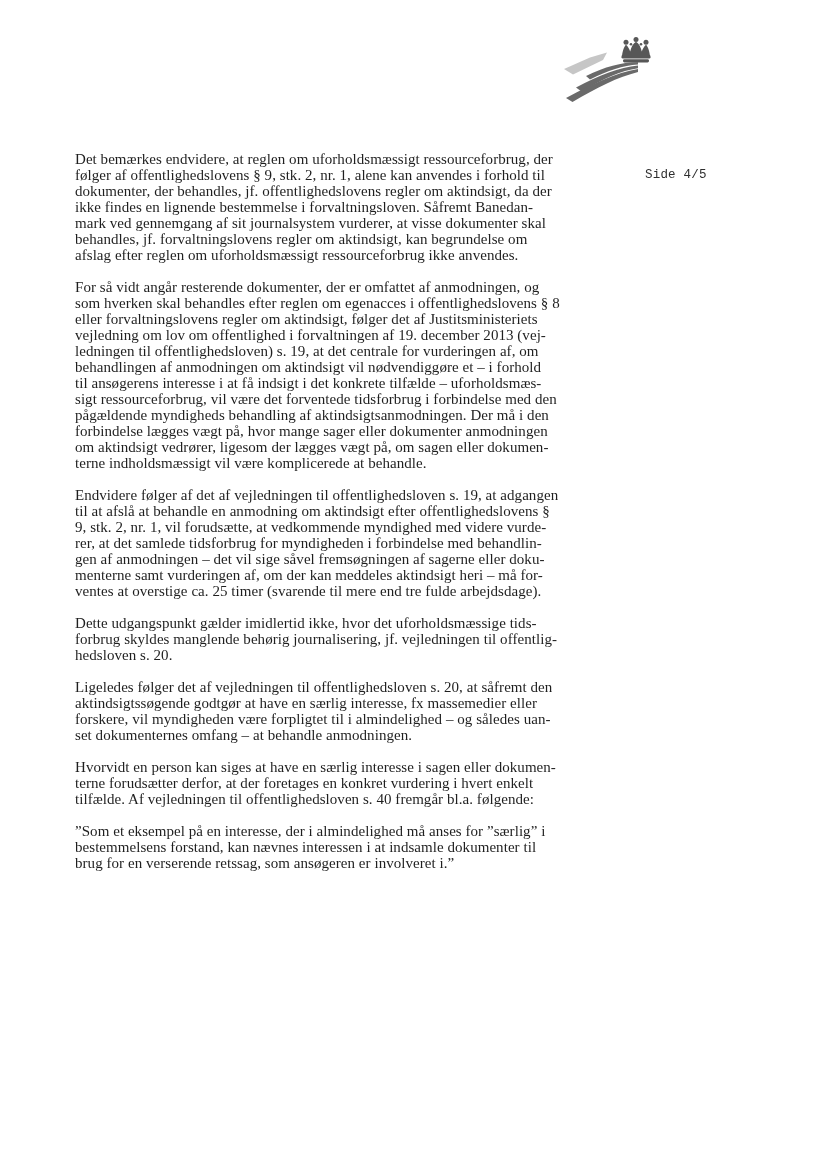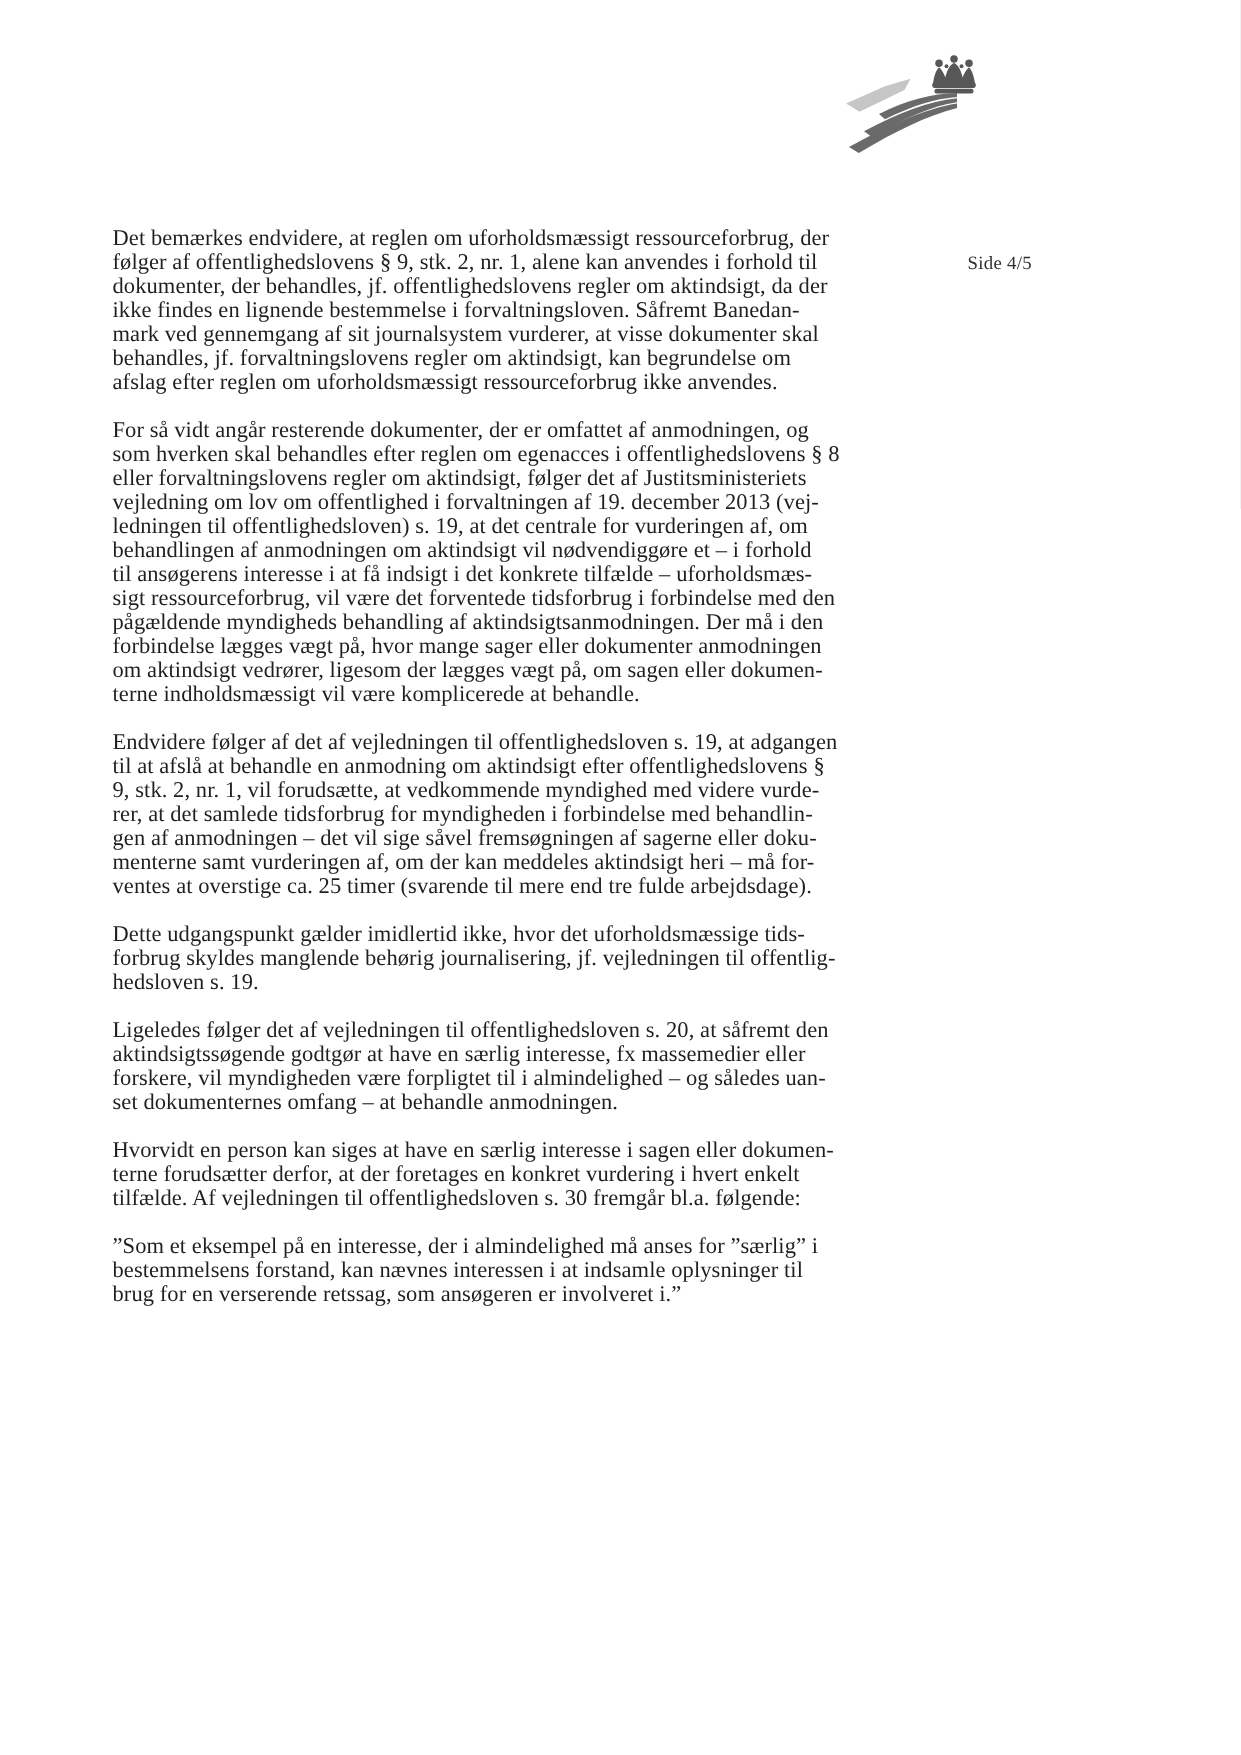--- a/index.html
+++ b/index.html
@@ -23,20 +23,21 @@
     width: 96px;
     height: 66px;
   }
   .page-number {
     position: absolute;
     left: 645px;
     top: 168px;
     font-size: 12.5px;
     letter-spacing: 0.2px;
     color: var(--muted, #2e2e2e);
+    font-family: Liberation Mono, monospace;
   }
   .body-text {
     position: absolute;
     left: 75px;
     top: 151px;
     width: 556px;
     font-size: 15px;
     line-height: 16px;
     color: var(--text, #1f1f1f);
     letter-spacing: 0.05px;
@@ -94,26 +95,26 @@
 terne indholdsmæssigt vil være komplicerede at behandle.</p>
     <p>Endvidere følger af det af vejledningen til offentlighedsloven s. 19, at adgangen
 til at afslå at behandle en anmodning om aktindsigt efter offentlighedslovens §
 9, stk. 2, nr. 1, vil forudsætte, at vedkommende myndighed med videre vurde-
 rer, at det samlede tidsforbrug for myndigheden i forbindelse med behandlin-
 gen af anmodningen – det vil sige såvel fremsøgningen af sagerne eller doku-
 menterne samt vurderingen af, om der kan meddeles aktindsigt heri – må for-
 ventes at overstige ca. 25 timer (svarende til mere end tre fulde arbejdsdage).</p>
     <p>Dette udgangspunkt gælder imidlertid ikke, hvor det uforholdsmæssige tids-
 forbrug skyldes manglende behørig journalisering, jf. vejledningen til offentlig-
-hedsloven s. 19.</p>
+hedsloven s. 20.</p>
     <p>Ligeledes følger det af vejledningen til offentlighedsloven s. 20, at såfremt den
 aktindsigtssøgende godtgør at have en særlig interesse, fx massemedier eller
 forskere, vil myndigheden være forpligtet til i almindelighed – og således uan-
 set dokumenternes omfang – at behandle anmodningen.</p>
     <p>Hvorvidt en person kan siges at have en særlig interesse i sagen eller dokumen-
 terne forudsætter derfor, at der foretages en konkret vurdering i hvert enkelt
-tilfælde. Af vejledningen til offentlighedsloven s. 30 fremgår bl.a. følgende:</p>
+tilfælde. Af vejledningen til offentlighedsloven s. 40 fremgår bl.a. følgende:</p>
     <p>”Som et eksempel på en interesse, der i almindelighed må anses for ”særlig” i
-bestemmelsens forstand, kan nævnes interessen i at indsamle oplysninger til
+bestemmelsens forstand, kan nævnes interessen i at indsamle dokumenter til
 brug for en verserende retssag, som ansøgeren er involveret i.”</p>
   </div>
 
 </div>
 
 </body></html>

